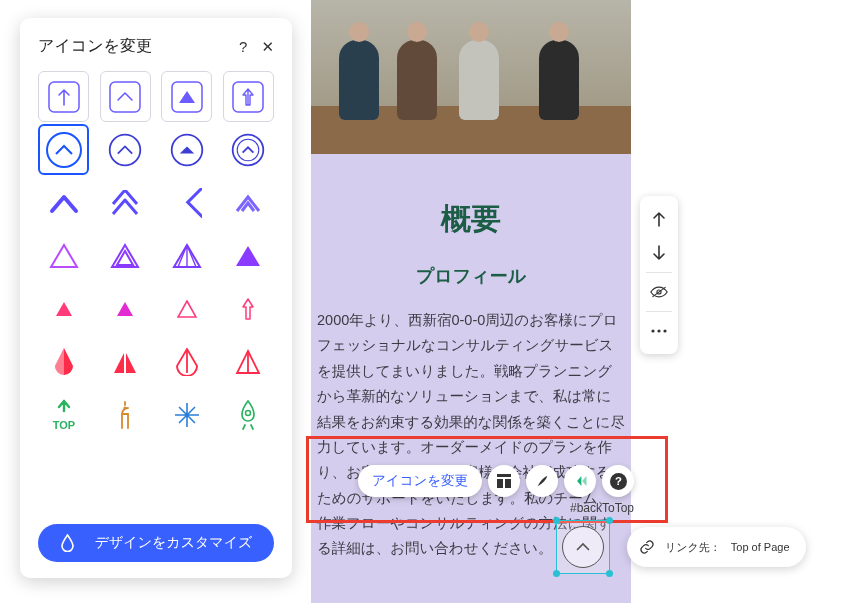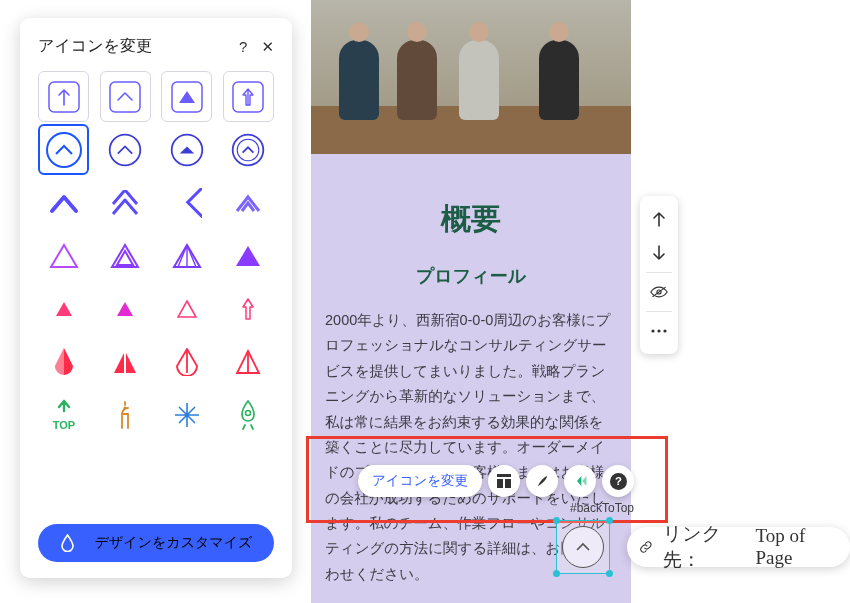--- a/index.html
+++ b/index.html
@@ -57,21 +57,21 @@
   }
   .cell.bordered { border: 1px solid #d6d6e0; }
   .cell.selected { border: 2px solid #1a55ff; }
   .cell svg { display:block; }
 
   .customize-btn {
     margin-top: 12px;
     height: 38px;
     border-radius: 20px;
     background: #3860ff;
-    color: #000000;
+    color: #ffffff;
     border: none;
     font-size: 14px;
     display:flex; align-items:center; justify-content:center; gap:20px;
     cursor:pointer;
   }
   .customize-btn svg { flex:none; }
 
   
   .phone {
     position:absolute;
@@ -97,21 +97,21 @@
   .hero .bench {
     position:absolute; left:0; right:0; bottom:0; height:48px;
     background: #8b6a4a;
   }
   .hero .person { position:absolute; bottom:34px; width:40px; height:80px; border-radius:18px 18px 6px 6px; }
   .p1{left:28px;background:#2a3f4e;} .p2{left:86px;background:#624a3a;}
   .p3{left:148px;background:#c3c2bb;} .p4{left:228px;background:#2c2c2c;}
   .head{position:absolute;top:-18px;left:50%;transform:translateX(-50%);width:20px;height:20px;border-radius:50%;background:#caa992;}
 
   .content {
-    padding: 45px 14px 14px;
+    padding: 45px 6px 14px;
     text-align:center;
     color:#204b3b;
   }
   .h1 { font-size: 30px; font-weight:700; margin-bottom:18px; color:#1c5d46;}
   .h2 { font-size: 18px; font-weight:700; margin-bottom:20px; color:#1c5d46;margin-top:24px;}
   .body-text {
     font-size: 14.5px; line-height: 1.75; color:#3b3b44; text-align:left;
   }
 
   
@@ -175,21 +175,21 @@
 
   
   .link-tip {
     position:absolute;
     left: 627px; top: 527px;
     height: 40px;
     padding: 0 16px 0 12px;
     background:#fff; border-radius:20px;
     box-shadow:0 2px 10px rgba(0,0,0,.18);
     display:flex; align-items:center; gap:10px;
-    font-size:19px; color:#333;font-family:Liberation Serif, serif;
+    font-size:11px; color:#333;
   }
   .link-tip .arrow {
     position:absolute; left:-6px; top:50%; transform:translateY(-50%);
     width:0;height:0;border:6px solid transparent;border-right-color:#fff;
   }
 
   
   .vt {
     position:absolute; left:640px; top:196px;
     width:38px; border-radius:8px;

